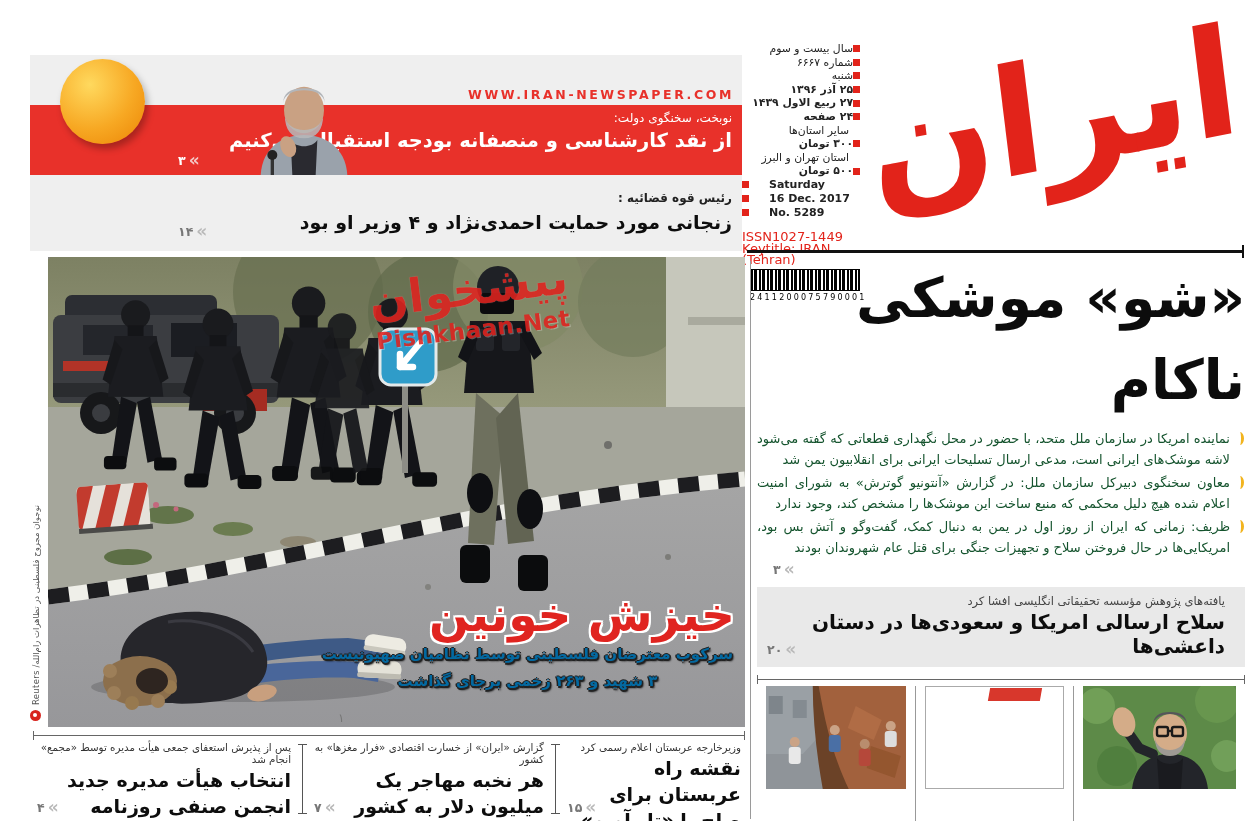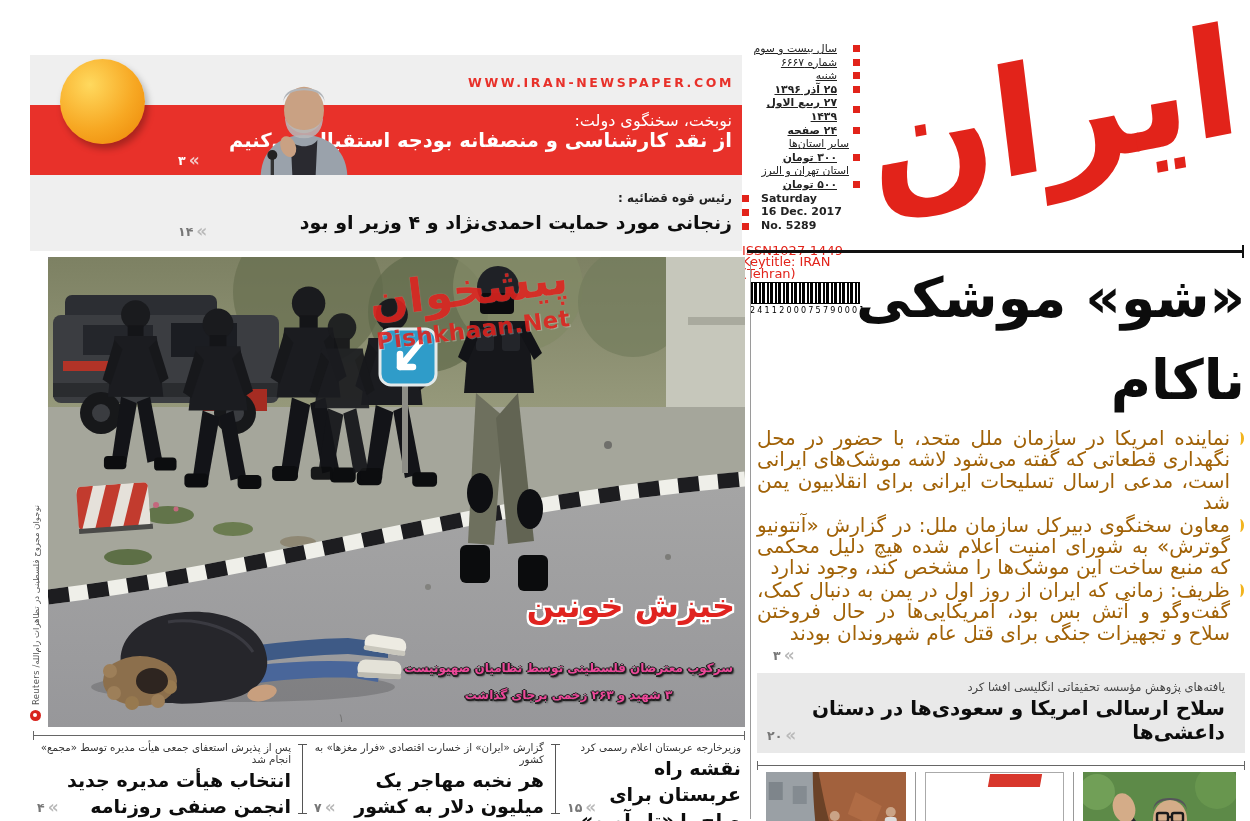--- a/index.html
+++ b/index.html
@@ -6,76 +6,76 @@
   * { margin:0; padding:0; box-sizing:border-box; }
   html,body { background:#dfdfdf; }
   body { font-family:"DejaVu Sans", sans-serif; }
   .page { position:relative; width:1250px; height:821px; background:#fff; margin:0 auto; overflow:hidden; direction:rtl; }
 
   
   .logo { position:absolute; top:-18px; right:6px; width:382px; height:268px; color:#e2231a;
           font-size:148px; font-weight:bold; text-align:center; line-height:268px;
           transform:rotate(-11deg) skewX(-4deg); letter-spacing:-4px; }
   .info-col { position:absolute; top:42px; right:390px; width:118px; font-size:10.8px; line-height:13.6px; color:#222; }
-  .iline { display:flex; align-items:center; gap:16px; justify-content:flex-start;text-decoration:underline; }
+  .iline { display:flex; align-items:center; gap:0; justify-content:flex-start; }
   .iline .sq { flex:0 0 auto; width:7px; height:7px; background:#e2231a; }
   .iline.nosq { padding-right:11px; }
   .iline.b { font-weight:bold; }
-  .iline-en { direction:ltr; display:flex; align-items:center; gap:12px; font-size:11px; line-height:13.8px; font-weight:bold; }
+  .iline-en { direction:ltr; display:flex; align-items:center; gap:20px; font-size:11px; line-height:13.8px; font-weight:bold; }
   .iline-en .sq { width:7px; height:7px; background:#e2231a; }
   .issn { direction:ltr; text-align:left; color:#e2231a; font-size:13px; line-height:11.5px; margin-top:12px; }
   .barcode { direction:ltr; margin-top:3px; width:110px; }
   .barcode .bars { height:22px; background:repeating-linear-gradient(90deg,#000 0 2px,#fff 2px 3px,#000 3px 6px,#fff 6px 8px); border:1px solid #000; }
   .barcode .digits { font-size:8px; letter-spacing:2.2px; text-align:left; color:#000; }
   .masthead-rule { position:absolute; left:747px; top:250px; width:497px; height:3px; background:#111; }
   .masthead-rule::after { content:""; position:absolute; right:0; top:-5px; width:2px; height:13px; background:#111; }
 
   
   .left-box { position:absolute; left:30px; top:55px; width:712px; height:196px; background:#efefef; }
-  .url { position:absolute; top:20px; right:8px; direction:ltr; color:#e8312a; font-weight:bold; font-size:12.5px; letter-spacing:2.6px; }
+  .url { position:absolute; top:32px; right:8px; direction:ltr; color:#e8312a; font-weight:bold; font-size:12.5px; letter-spacing:2.6px; }
   .redbar { position:absolute; top:50px; left:0; width:712px; height:70px; background:#e8312a; }
   .ball { position:absolute; top:4px; left:30px; width:85px; height:85px; border-radius:50%; z-index:4;
           background:radial-gradient(circle at 35% 30%, #ffd95e, #f7a823 55%, #ee8c0b 90%);
           box-shadow:3px 5px 7px rgba(0,0,0,.28); }
   .nobakht { position:absolute; left:208px; top:20px; width:132px; height:100px; z-index:3; }
-  .banner-kicker { position:absolute; top:56px; right:10px; color:#fff; font-size:16px; z-index:2; }
+  .banner-kicker { position:absolute; top:56px; right:10px; color:#fff; font-size:12px; z-index:2; }
   .banner-title  { position:absolute; top:74px; right:10px; color:#fff; font-size:19.5px; font-weight:bold; z-index:2; white-space:nowrap; }
   .banner-pg { position:absolute; top:97px; left:148px; z-index:2; }
   .jud-kicker { position:absolute; top:136px; right:10px; color:#222; font-size:12px;font-weight:bold; }
   .jud-title  { position:absolute; top:156px; right:10px; color:#0d0d0d; font-size:19px; font-weight:bold; white-space:nowrap; }
   .jud-pg { position:absolute; top:168px; left:148px; }
 
   
   .pg { display:inline-flex; direction:ltr; align-items:center; gap:3px; color:#8a8a8a; }
   .pg .n  { font-size:12.5px; color:#777; font-weight:bold; }
   .pg .ch { font-size:17px; font-weight:bold; color:#b9b9b9; line-height:1; }
   .pg.white .n { color:#fff; } .pg.white .ch { color:#f3c9c6; }
 
   
   .photo { position:absolute; left:48px; top:257px; width:697px; height:470px; overflow:hidden; }
   .photo svg { display:block; }
   .wm { position:absolute; top:6px; right:155px; width:240px; text-align:center; transform:rotate(-7deg); color:#e0231f; opacity:.88; z-index:5; }
   .wm-fa { font-size:46px; font-weight:bold; line-height:52px; text-shadow:0 0 1px #fff6; }
   .wm-en { direction:ltr; font-size:23px; font-weight:bold; letter-spacing:.5px; margin-top:2px; text-shadow:1px 1px 0 #ffffff55; }
-  .ph-headline { position:absolute; right:10px; top:330px; font-size:32px; font-weight:bold; color:#e02420; z-index:6;
+  .ph-headline { position:absolute; right:10px; top:330px; font-size:47px; font-weight:bold; color:#e02420; z-index:6;
        text-shadow:2px 0 0 #fff,-2px 0 0 #fff,0 2px 0 #fff,0 -2px 0 #fff,2px 2px 0 #fff,-2px -2px 0 #fff,2px -2px 0 #fff,-2px 2px 0 #fff; }
-  .ph-dek { position:absolute; right:12px; top:398px; text-align:center; color:#ec4899; font-weight:bold; font-size:12px; line-height:27px; z-index:6;
+  .ph-dek { position:absolute; right:12px; top:384px; text-align:center; color:#0369a1; font-weight:bold; font-size:15px; line-height:27px; z-index:6;
        text-shadow:1.5px 0 0 #222,-1.5px 0 0 #222,0 1.5px 0 #222,0 -1.5px 0 #222,1.5px 1.5px 2px #000; }
   .ph-pg { position:absolute; left:290px; bottom:2px; color:#777; font-size:12px; z-index:6; }
   .photo-credit { position:absolute; left:31px; top:505px; height:205px; writing-mode:vertical-rl; transform:rotate(180deg);
        font-size:8.5px; color:#555; letter-spacing:.3px; }
   .credit-dot { position:absolute; left:30px; top:710px; width:11px; height:11px; border-radius:50%; background:#d8241e; }
   .credit-dot::after { content:""; position:absolute; left:3px; top:3px; width:4px; height:4px; border-radius:50%; background:#fff; }
 
   
   .vrule { position:absolute; left:750px; top:261px; width:1px; height:558px; background:#9a9a9a; }
   .rcol { position:absolute; right:5px; top:257px; width:488px; height:564px; }
   .headline { font-size:55px; font-weight:bold; color:#0c0c0c; line-height:82px; text-align:right; letter-spacing:-1px; }
   .bullets { list-style:none; margin-top:7px; }
-  .bullets li { position:relative; padding-right:15px; font-size:20px; line-height:21.4px; color:#a16207;
+  .bullets li { position:relative; padding-right:15px; font-size:13px; line-height:21.4px; color:#14532d;
                 text-align:justify; text-align-last:right; margin-bottom:1px; }
   .blt { position:absolute; right:1px; top:4px; width:8px; height:13px; border-left:0; border-right:3.5px solid #f2b41e; border-radius:50%; }
   .lead-pg { margin:1px 0 0 0; padding-left:16px; text-align:left; }
   .weapons-box { margin-top:9px; background:#e9e9e9; padding:7px 20px 9px; position:relative; }
   .wb-kicker { font-size:11.5px; color:#444; }
   .wb-title  { font-size:20px; font-weight:bold; color:#0d0d0d; margin-top:2px; }
   .wb-pg { position:absolute; left:10px; bottom:9px; }
   .rule { position:relative; height:1px; background:#666; }
   .rule::before, .rule::after { content:""; position:absolute; top:-4px; width:1px; height:9px; background:#666; }
   .rule::before { left:0; } .rule::after { right:0; }

